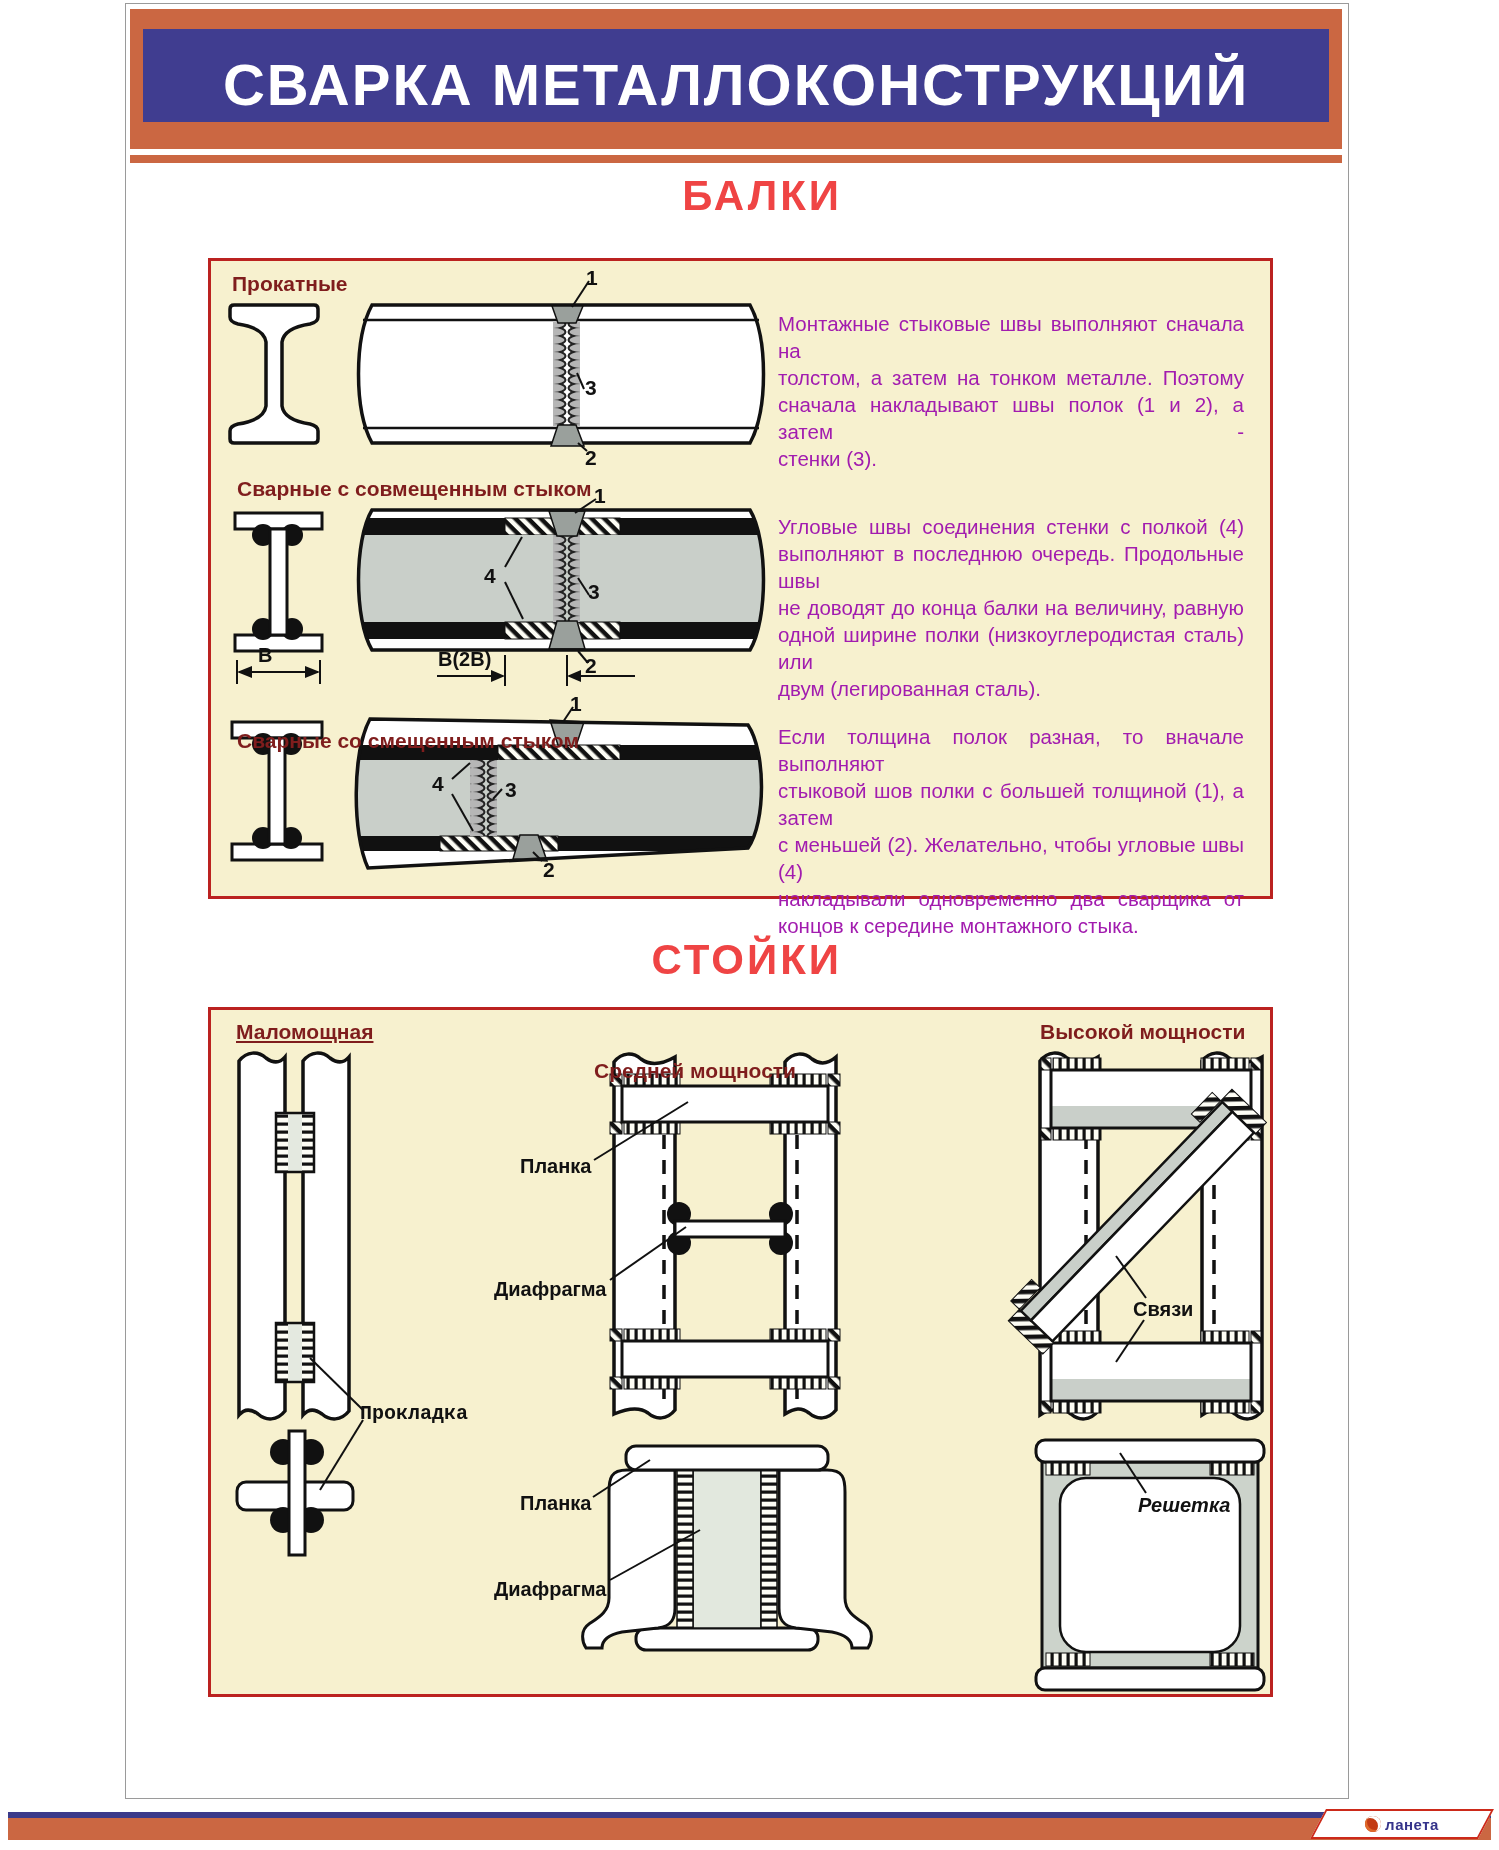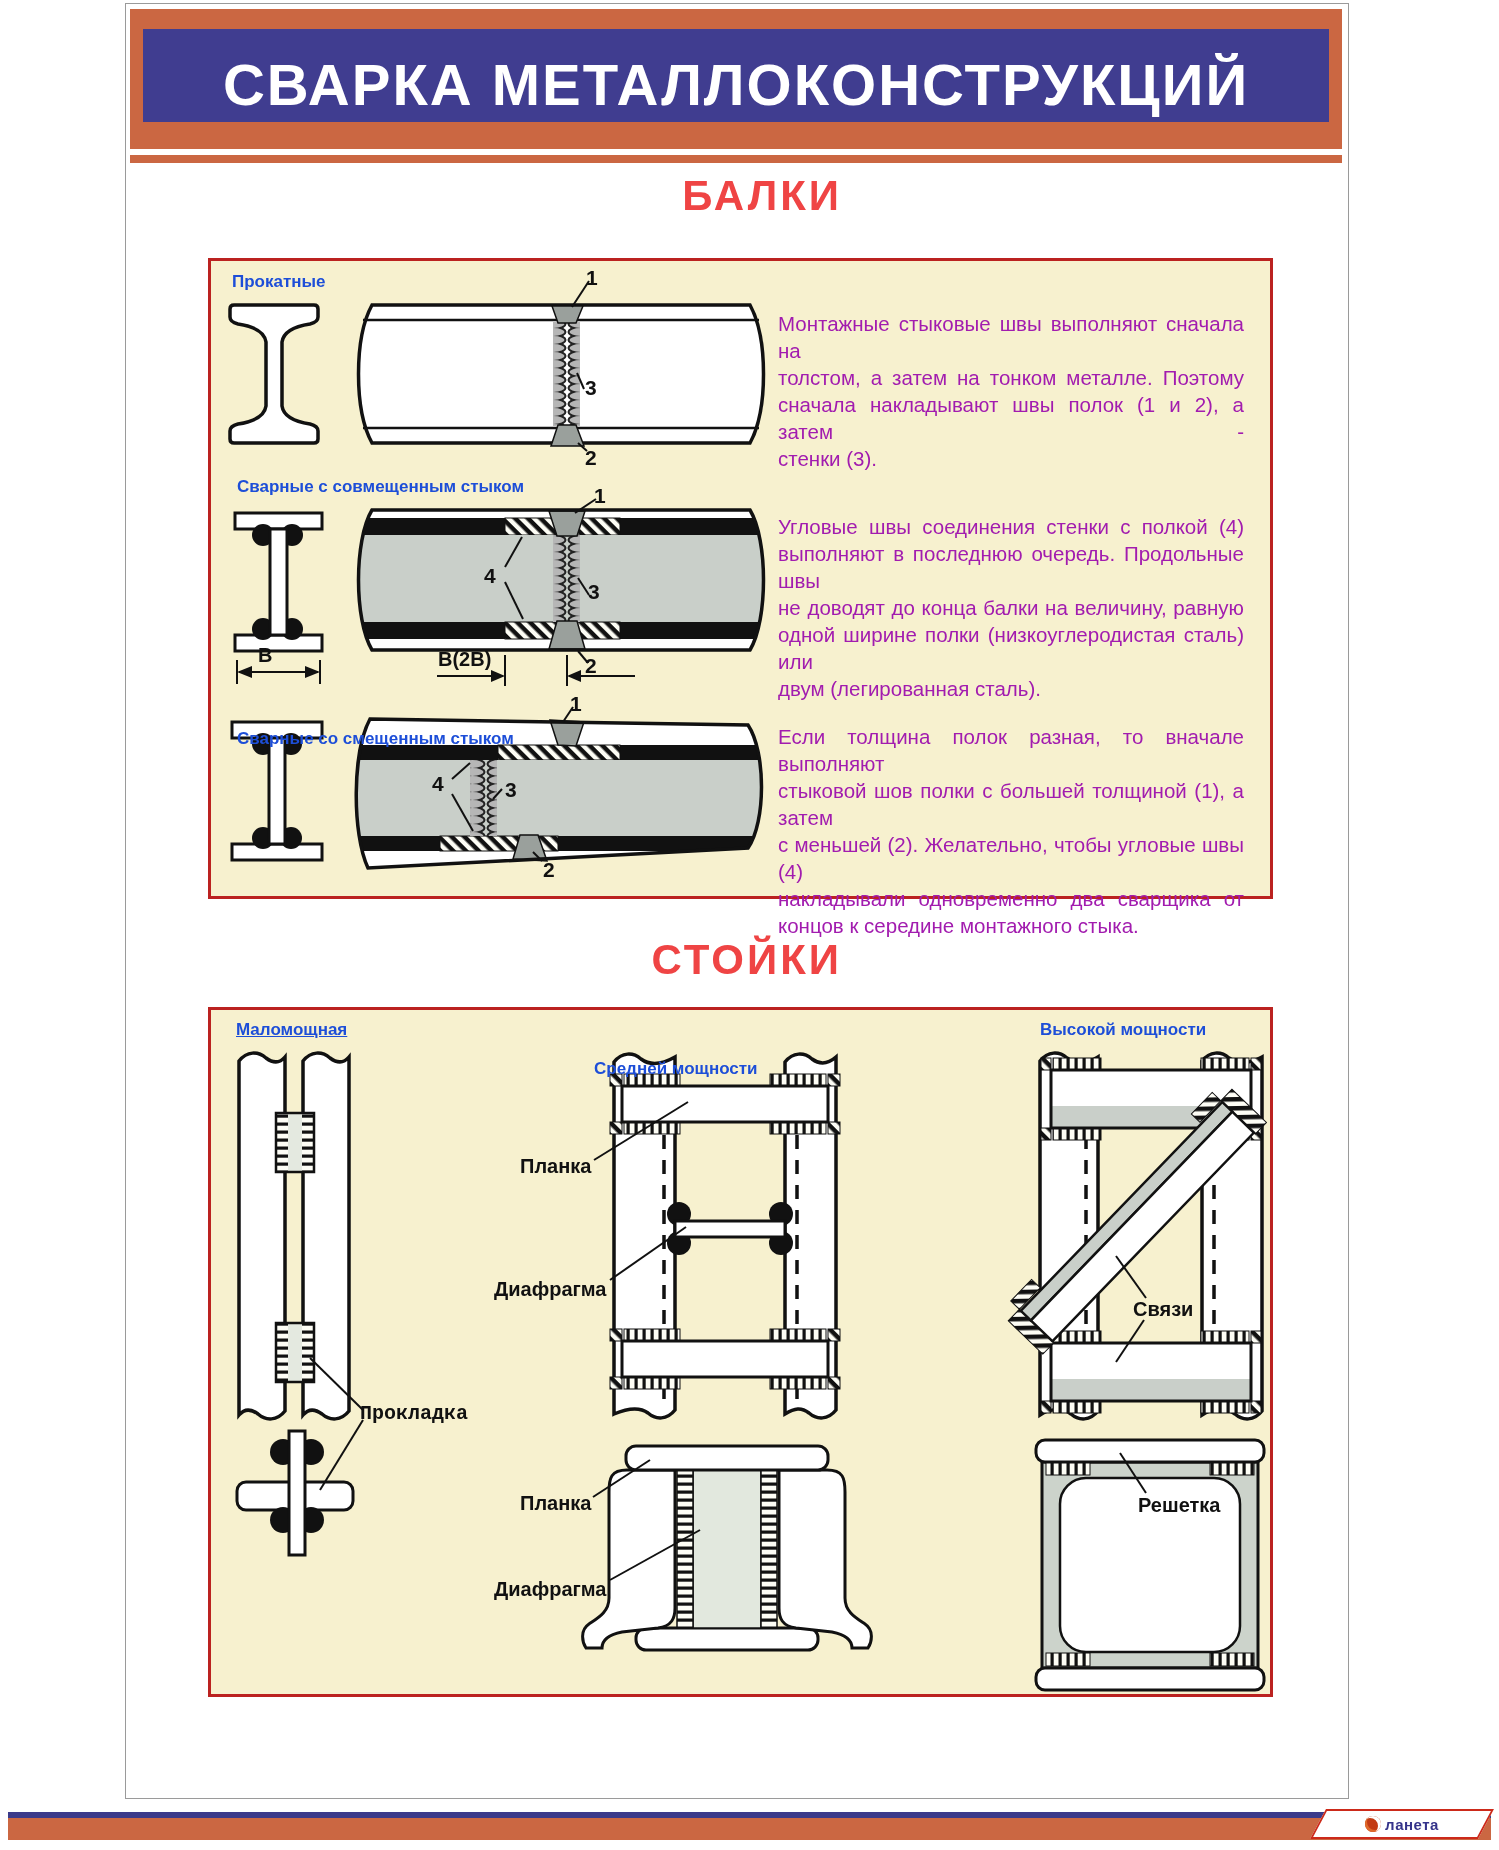--- a/index.html
+++ b/index.html
@@ -7,21 +7,21 @@
         font-family:"Liberation Sans",sans-serif;color:#111;}
   .abs{position:absolute;}
   .inner-frame{left:125px;top:3px;width:1222px;height:1794px;border:1px solid #9a9a9a;}
   .header-band{left:130px;top:9px;width:1212px;height:140px;background:#cb6742;}
   .header-title-box{left:143px;top:29px;width:1186px;height:93px;background:#403d90;}
   .header-title{width:100%;line-height:111px;text-align:center;color:#ffffff;
       font-size:58px;font-weight:bold;letter-spacing:2px;white-space:nowrap;}
   .header-rule{left:130px;top:155px;width:1212px;height:8px;background:#cb6742;}
   .sec-title{width:400px;text-align:right;font-size:42px;font-weight:bold;letter-spacing:3px;color:#ef4444;}
   .panel{background:#f7f1cf;border:3px solid #bb2220;}
-  .heading{font-size:17px;font-weight:bold;color:#1d4ed8;white-space:nowrap;}
+  .heading{font-size:21px;font-weight:bold;color:#7f1d1d;white-space:nowrap;}
   .callout{font-size:21px;font-weight:bold;color:#111;}
   .dlabel{font-size:20px;font-weight:bold;color:#111;white-space:nowrap;}
   .tblock{width:466px;font-size:20.5px;line-height:27px;color:#a21caf;}
   .jline{text-align:justify;text-align-last:justify;}
   .jlast{text-align-last:left;}
   svg.art{left:0;top:0;pointer-events:none;}
   .stripe-blue{left:8px;top:1812px;width:1483px;height:6px;background:#3b3a8a;}
   .stripe-orange{left:8px;top:1818px;width:1483px;height:22px;background:#cb6742;}
   .logo-plate{left:1318px;top:1809px;width:164px;height:26px;background:#fff;
       border:2px solid #cc2a1a;transform:skewX(-28deg);}
@@ -337,21 +337,21 @@
   <span class="abs heading" style="left:1040px;top:1020px;">Высокой мощности</span>
 
   <span class="abs dlabel" style="left:360px;top:1402px;font-family:Liberation Mono, monospace;">Прокладка</span>
 
   <span class="abs dlabel" style="left:520px;top:1155px;">Планка</span>
   <span class="abs dlabel" style="left:494px;top:1278px;">Диафрагма</span>
   <span class="abs dlabel" style="left:520px;top:1492px;">Планка</span>
   <span class="abs dlabel" style="left:494px;top:1578px;">Диафрагма</span>
 
   <span class="abs dlabel" style="left:1133px;top:1298px;">Связи</span>
-  <span class="abs dlabel" style="left:1138px;top:1494px;">Решетка</span>
+  <span class="abs dlabel" style="left:1138px;top:1494px;font-style:italic;">Решетка</span>
 
   <div class="abs stripe-blue"></div>
   <div class="abs stripe-orange"></div>
   <div class="abs logo-plate">
     <div class="logo-inner">
       <span class="globe"></span>
       <span class="logo-text">ланета</span>
     </div>
   </div>
 

